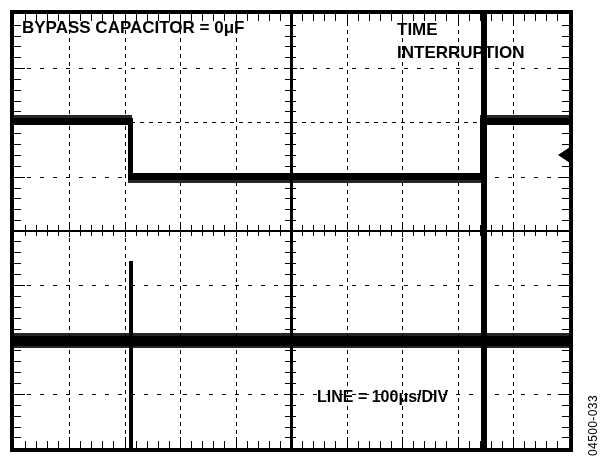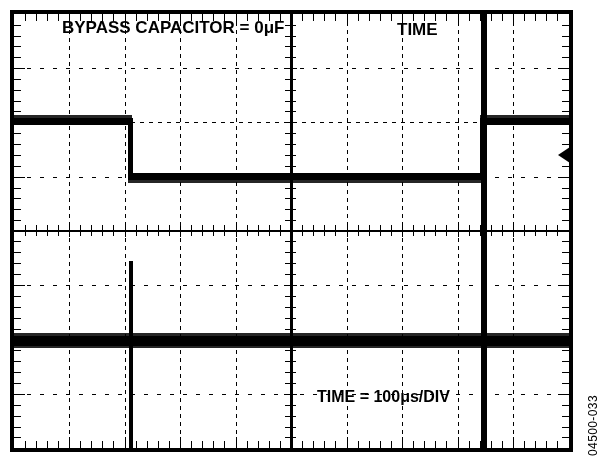--- a/index.html
+++ b/index.html
@@ -46,21 +46,21 @@
   
   .trace{position:absolute;background:#000;}
   .seg-h{height:7px;}
   .seg-v{width:5px;}
   .noise{position:absolute;height:3px;background:#000;opacity:.85;}
 
   
   .lbl{position:absolute;font-weight:bold;color:#000;white-space:nowrap;
        font-family:"Liberation Sans",sans-serif;}
   .lbl sub{font-size:.7em;font-weight:bold;vertical-align:-.25em;}
-  #title-left{left:22px;top:18px;font-size:17px;margin-left:40px;}
+  #title-left{left:22px;top:18px;font-size:17px;}
   #title-right{left:397px;top:18px;font-size:17px;line-height:23px;}
   #lbl-vin{left:318px;top:112px;font-size:16px;}
   #lbl-vout{left:327px;top:269px;font-size:16px;}
   #lbl-time{left:317px;top:388px;font-size:16px;}
 
   
   .trigmark{position:absolute;width:0;height:0;
             border-top:8px solid transparent;border-bottom:8px solid transparent;
             border-right:12px solid #000;}
 
@@ -395,23 +395,24 @@
 
     <div class="trace seg-v" style="left:115px;top:247px;height:187px;width:4px;"></div>
     <div class="trace seg-v" style="left:467px;top:0px;height:434px;width:4px;"></div>
 
   </div>
 
   <div class="lbl" id="title-left">BYPASS CAPACITOR = 0μF</div>
 
   <div class="lbl" id="title-right">
     <span>TIME</span><br>
+    <span>INTERRUPTION</span>
   </div>
 
 
 
-  <div class="lbl" id="lbl-time">TIME = 100μs/DIV</div>
+  <div class="lbl" id="lbl-time">LINE = 100μs/DIV</div>
 
   <div class="trigmark" style="left:558px;top:147px;"></div>
 
   <div id="figid">04500-033</div>
 
 </div>
 
 </body></html>

